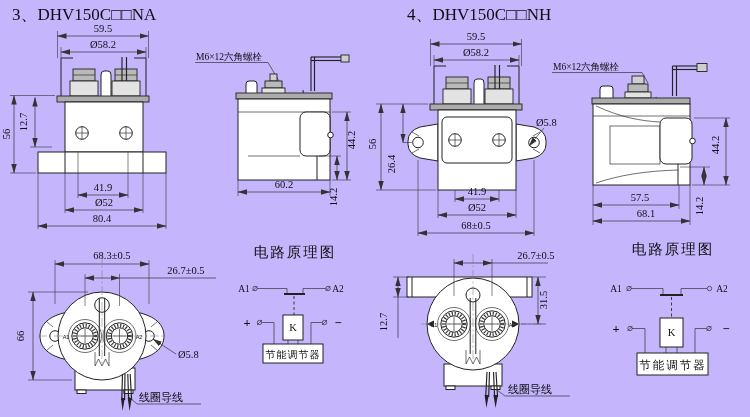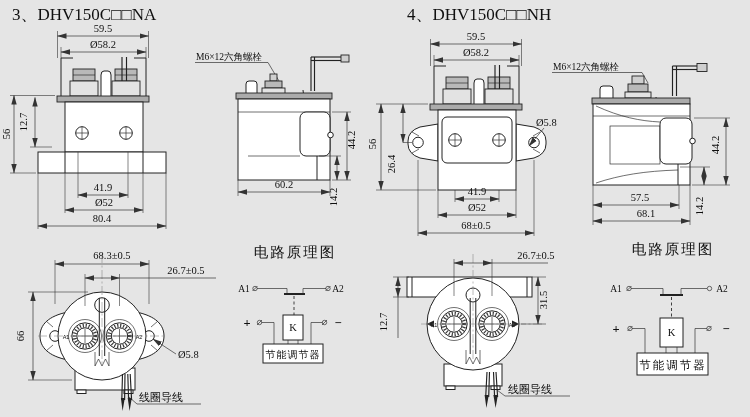--- a/index.html
+++ b/index.html
@@ -1,16 +1,16 @@
 <!DOCTYPE html>
 <html><head>
 <meta charset="utf-8">
 <style>
   html,body{margin:0;padding:0;background:#fff}
-  .canvas{position:relative;width:750px;height:417px;background:#e5e5e5;overflow:hidden}
+  .canvas{position:relative;width:750px;height:417px;background:#c4b5fd;overflow:hidden}
   svg{display:block}
   .o{fill:none;stroke:#222;stroke-width:1}
   .of{fill:#fff;stroke:#222;stroke-width:1}
   .thin{fill:none;stroke:#222;stroke-width:.65}
   .ext{stroke:#333;stroke-width:.6;fill:none}
   .dim{stroke:#333;stroke-width:.7;fill:none;marker-start:url(#arr);marker-end:url(#arr)}
   .lead{stroke:#333;stroke-width:.7;fill:none;marker-end:url(#arr)}
   .pl{stroke:#333;stroke-width:.7;fill:none}
   .cl{stroke:#808080;stroke-width:.55;stroke-dasharray:9 2.5 2 2.5;fill:none}
   .ring{fill:none;stroke:#3d3d3d;stroke-width:3.8;stroke-dasharray:1.2 1.7}

